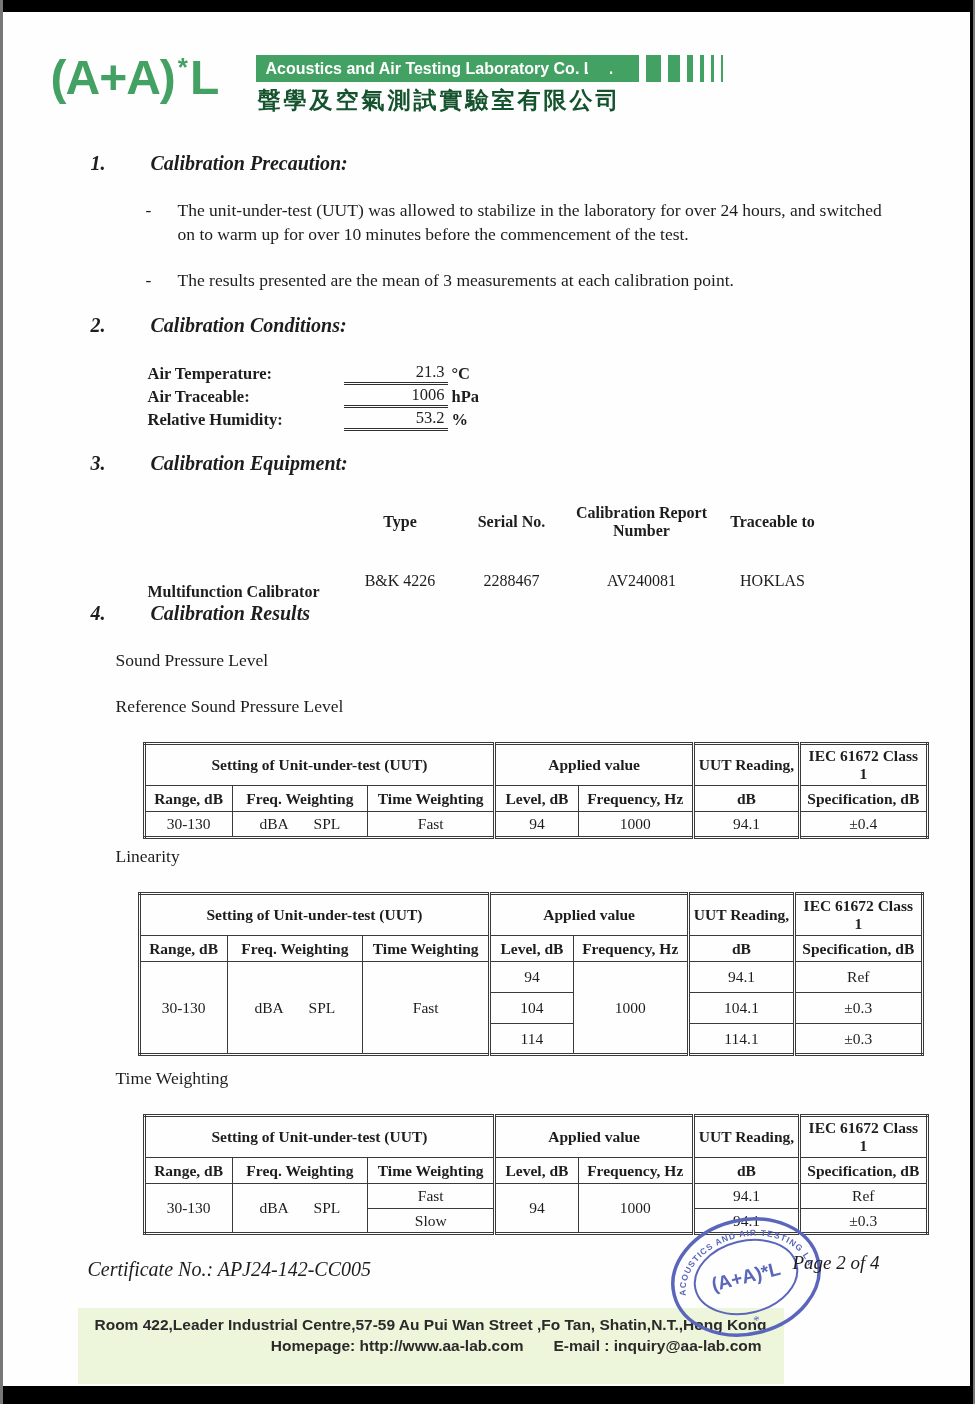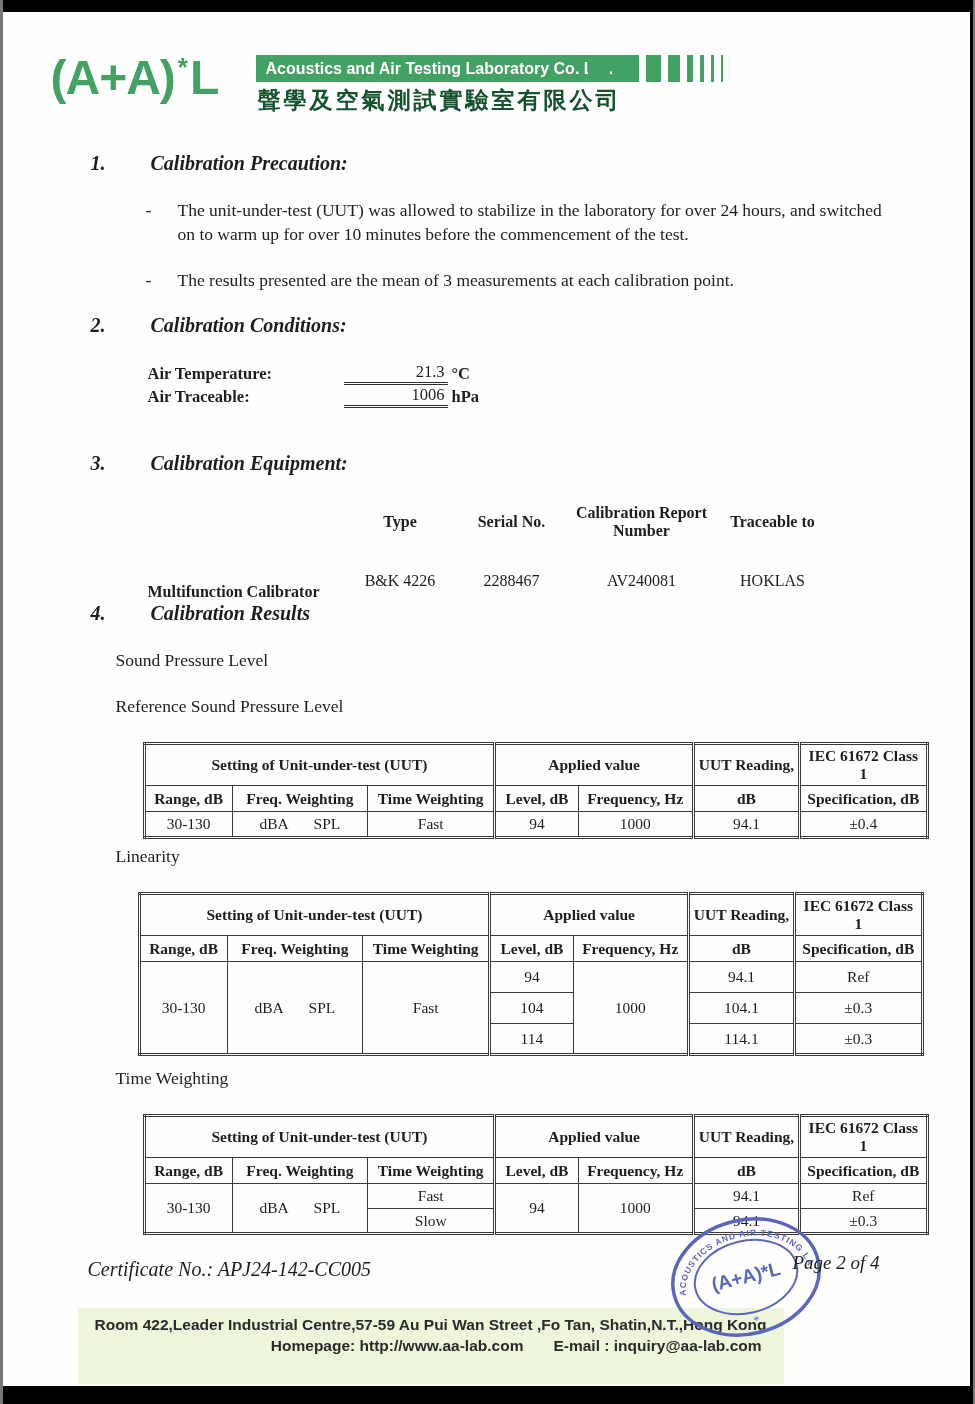--- a/index.html
+++ b/index.html
@@ -123,20 +123,25 @@
   <div class="cond">
     <div class="crow">
       <span class="clabel">Air Temperature:</span>
       <span class="cval">21.3</span>
       <span class="cunit">°C</span>
     </div>
     <div class="crow">
       <span class="clabel">Air Traceable:</span>
       <span class="cval">1006</span>
       <span class="cunit">hPa</span>
+    </div>
+    <div class="crow">
+      <span class="clabel">Relative Humidity:</span>
+      <span class="cval">53.2</span>
+      <span class="cunit">%</span>
     </div>
   </div>
 
   <div class="sec" style="left:88px; top:452px;">
     <span class="num">3.</span>
     <span class="ttl">Calibration Equipment:</span>
   </div>
   <div class="equip">
     <div class="erow">
       <span class="ecell c1"></span>

